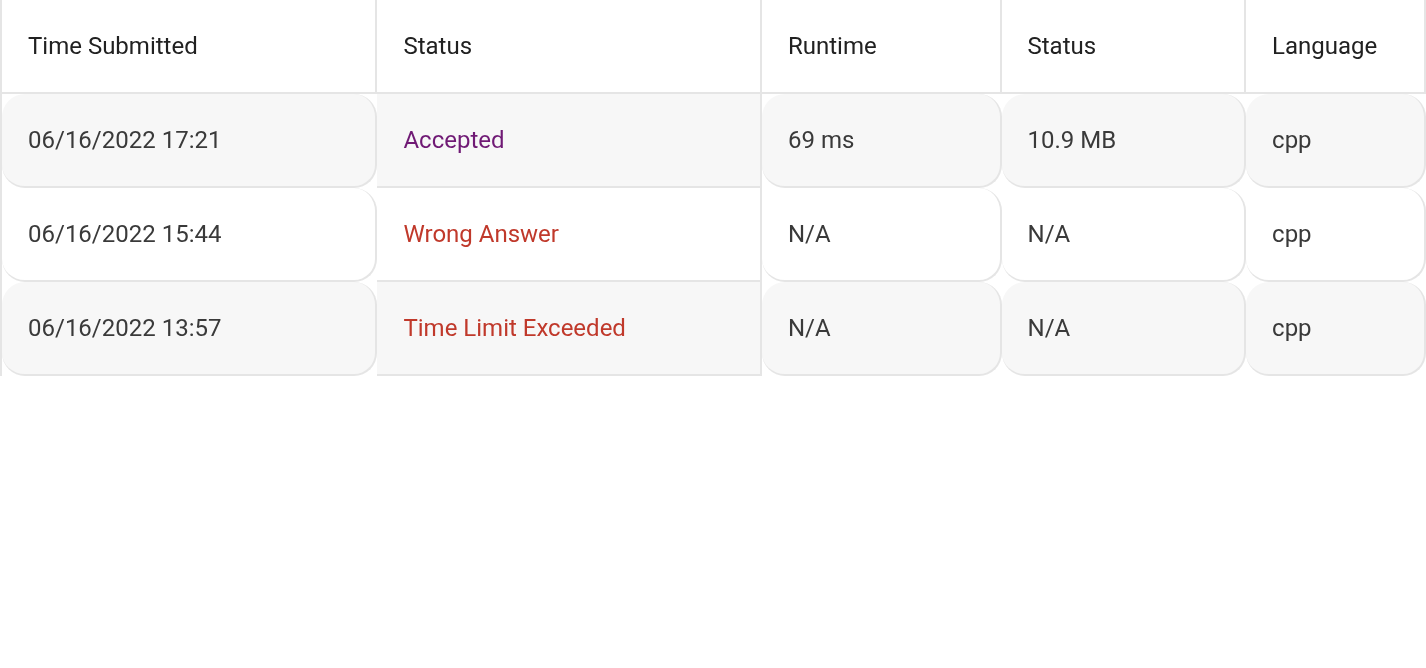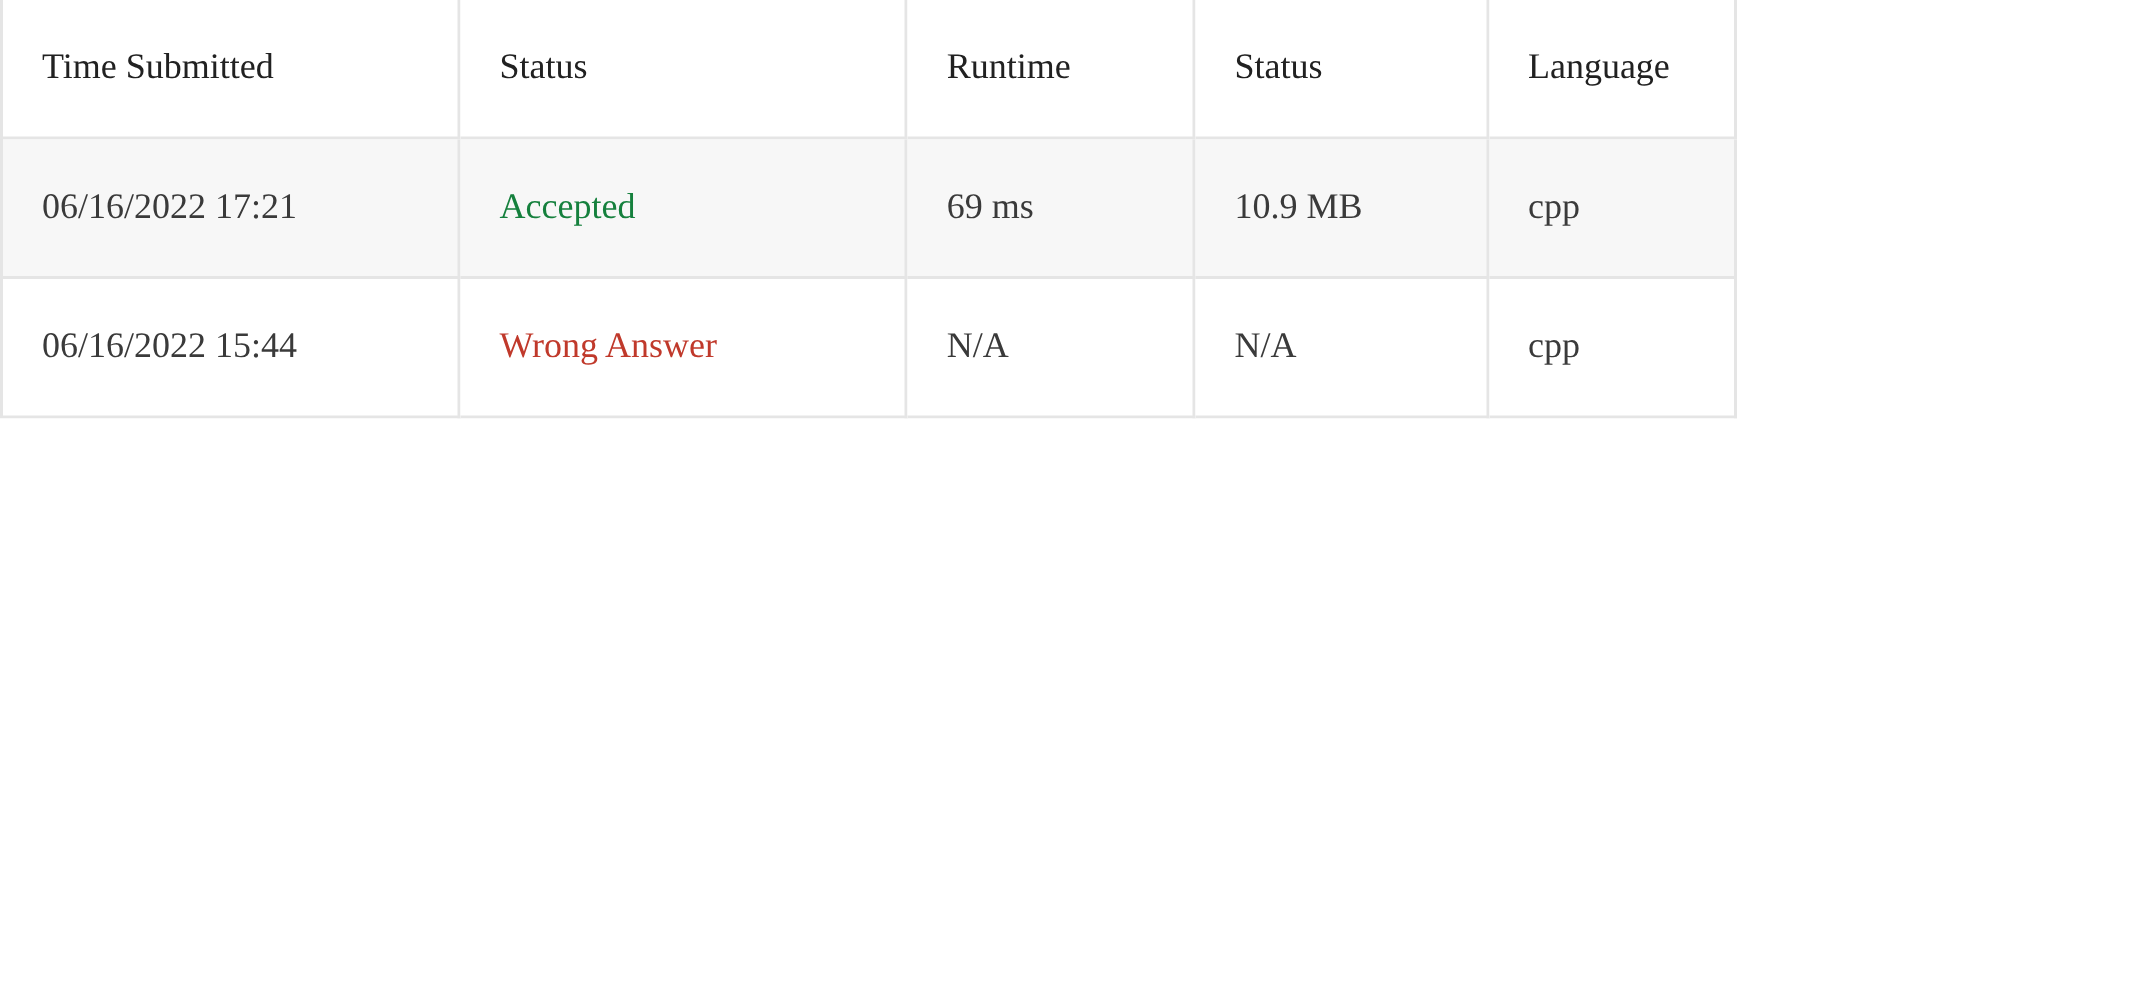--- a/index.html
+++ b/index.html
@@ -5,25 +5,24 @@
     * { box-sizing: border-box; }
     body {
       margin: 0;
       padding: 0;
       font-family: -apple-system, BlinkMacSystemFont, "Segoe UI", Roboto, Helvetica, Arial, sans-serif;
       font-size: 24px;
       color: #262626;
       background: #ffffff;
     }
     .table {
-      width: 1158px;
+      width: 1426px;
       border-collapse: separate;
       border-spacing: 0;
       border-left: 2px solid #e5e5e5;
-      font-family: Liberation Serif, serif;
     }
     .table th, .table td {
       text-align: left;
       font-weight: 400;
       padding: 32px 26px;
       border-right: 2px solid #e5e5e5;
       border-bottom: 2px solid #e5e5e5;
       white-space: nowrap;
       overflow: hidden;
     }
@@ -34,23 +33,23 @@
     .table tbody tr:nth-child(odd)  td { background: #f7f7f7; }
     .table tbody tr:nth-child(even) td { background: #ffffff; }
 
     .col-time     { width: 376px; }
     .col-status   { width: 385px; }
     .col-runtime  { width: 240px; }
     .col-memory   { width: 245px; }
     .col-language { width: 180px; }
 
     .status-cell { cursor: pointer; }
-    .status-accepted { color: #15803d; }
+    .status-accepted { color: #701a75; }
     .status-error    { color: #c0392b; text-align: center; }
-    .muted { color: #3a3a3a; }
+    .muted { color: #3a3a3a; border-radius: 23px; }
   </style>
 </head>
 <body>
 
 <table class="table">
   <colgroup>
     <col class="col-time">
     <col class="col-status">
     <col class="col-runtime">
     <col class="col-memory">
@@ -73,14 +72,21 @@
       <td class="muted">10.9 MB</td>
       <td class="muted">cpp</td>
     </tr>
     <tr>
       <td class="muted">06/16/2022 15:44</td>
       <td class="status-cell"><span class="status-error">Wrong Answer</span></td>
       <td class="muted">N/A</td>
       <td class="muted">N/A</td>
       <td class="muted">cpp</td>
     </tr>
+    <tr>
+      <td class="muted">06/16/2022 13:57</td>
+      <td class="status-cell"><span class="status-error">Time Limit Exceeded</span></td>
+      <td class="muted">N/A</td>
+      <td class="muted">N/A</td>
+      <td class="muted">cpp</td>
+    </tr>
   </tbody>
 </table>
 
 </body></html>

